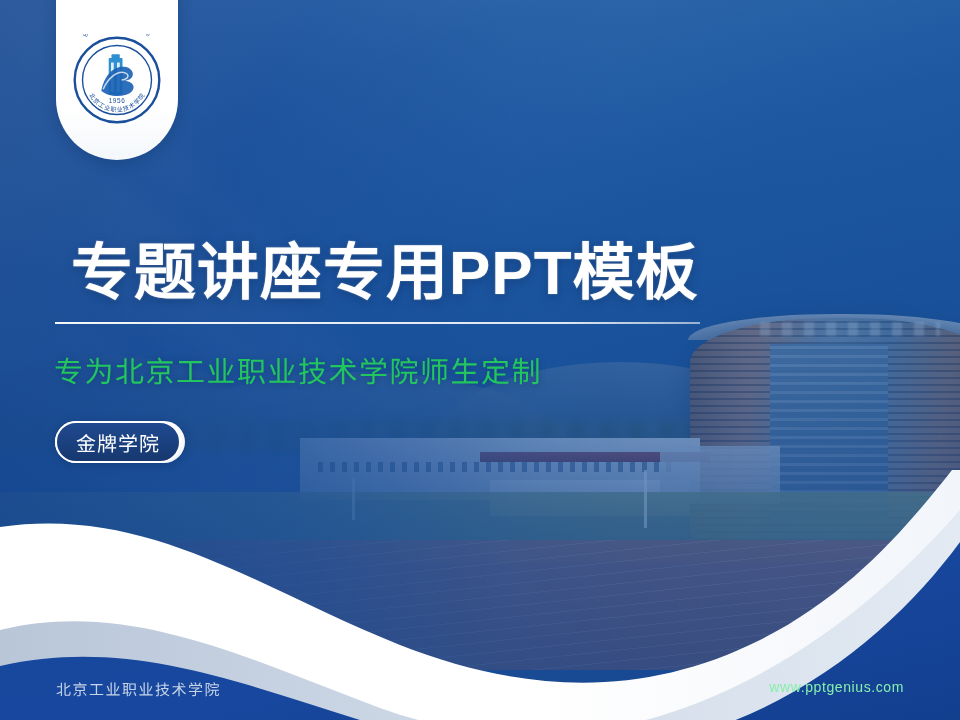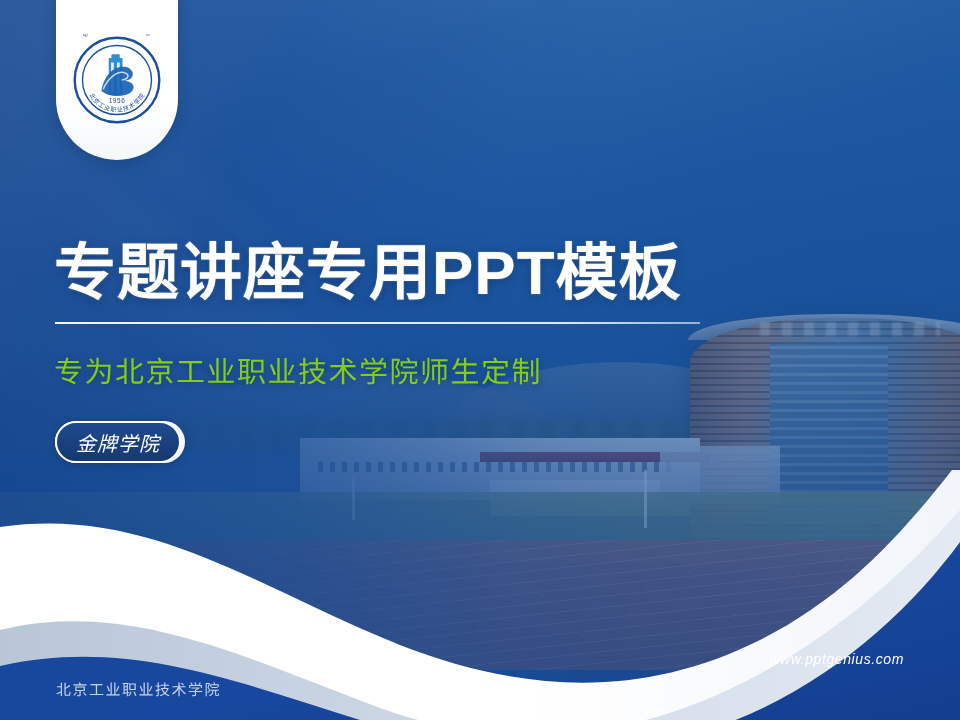--- a/index.html
+++ b/index.html
@@ -164,34 +164,34 @@
     background:linear-gradient(180deg,#ffffff 0%,#ffffff 72%,#f4f7fb 100%);
     border-radius:0 0 61px 61px;
     box-shadow:0 3px 14px rgba(8,34,74,.25);
     display:flex; align-items:flex-end; justify-content:center;
     padding-bottom:34px;
   }
   .logo-emblem { width:92px; height:92px; display:block; }
 
   
   .title {
-    position:absolute; left:54px; top:240px;
+    position:absolute; left:71px; top:240px;
     font-size:62px; font-weight:bold; color:#ffffff;
     letter-spacing:1px; line-height:1.05;
     text-shadow:0 2px 10px rgba(10,40,90,.45), 0 0 2px rgba(255,255,255,.4);
     white-space:nowrap;
   }
   .rule {
     position:absolute; left:55px; top:322px;
     width:645px; height:2px;
     background:linear-gradient(90deg, rgba(255,255,255,.95) 0%, rgba(255,255,255,.85) 80%, rgba(255,255,255,.55) 100%);
   }
   .subtitle {
     position:absolute; left:54px; top:348px;
-    font-size:29px; color:#84cc16; letter-spacing:1.5px;
+    font-size:29px; color:#22c55e; letter-spacing:1.5px;
     text-shadow:0 1px 6px rgba(10,40,90,.45);
     white-space:nowrap;
   }
 
   
   .badge {
     position:absolute; left:55px; top:421px;
     height:42px; display:flex; align-items:center;
     background:linear-gradient(180deg,#ffffff 0%,#eef2f8 100%);
     border-radius:21px;
@@ -199,39 +199,38 @@
     padding-right:4px;
   }
   .badge-tag {
     height:42px; min-width:126px;
     display:flex; align-items:center; justify-content:center;
     background:linear-gradient(180deg,#1f4a91 0%,#17386f 100%);
     color:#ffffff; font-size:20px; letter-spacing:1px;
     border-radius:21px;
     border:2px solid #ffffff;
     box-sizing:border-box;
-    font-style:italic;
   }
   .badge-name {
     padding:0 22px 0 18px;
     color:#2a2f38; font-size:20px; letter-spacing:1px;
   }
 
   
   .waves { position:absolute; left:0; bottom:0; width:960px; height:250px; }
   .waves svg { display:block; width:960px; height:250px; }
 
   
   .footer-left {
     position:absolute; left:56px; top:678px;
     font-size:15px; color:#c6d3e8; letter-spacing:1.5px;
   }
   .footer-right {
-    position:absolute; right:56px; top:651px;
-    font-size:14px; color:#ffffff; letter-spacing:.6px;font-style:italic;
+    position:absolute; right:56px; top:679px;
+    font-size:14px; color:#86efac; letter-spacing:.6px;
   }
 </style>
 </head>
 <body>
 
 <div class="slide">
 
   <div class="photo">
     <div class="sky"></div>
 

